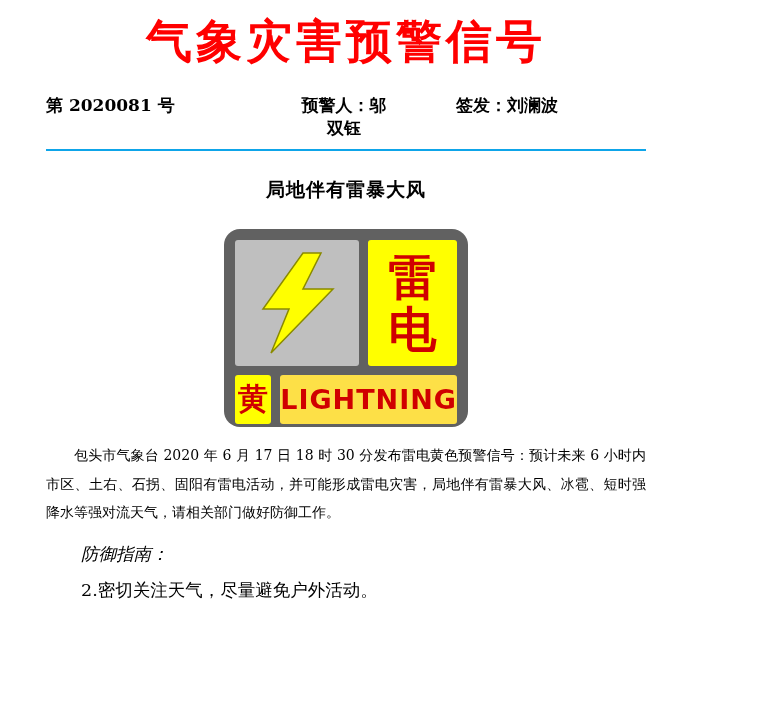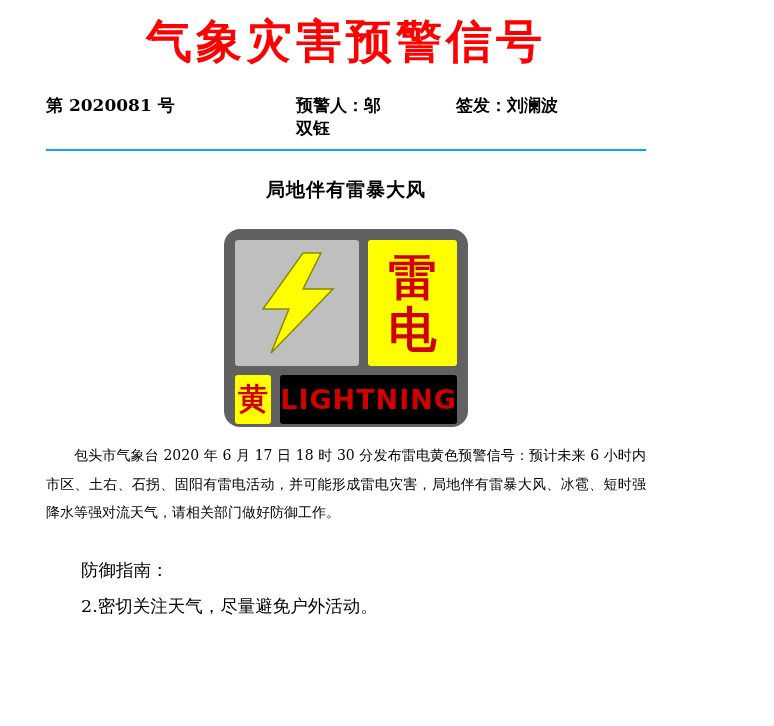--- a/index.html
+++ b/index.html
@@ -41,20 +41,21 @@
     padding-bottom: 9px;
     border-bottom: 2px solid #0ea5e9;
   }
   .meta-left {
     flex: 0 0 auto;
     width: 250px;
     text-align: left;
   }
   .meta-center {
     flex: 1 1 auto;
+    text-align: center;
   }
   .meta-right {
     flex: 0 0 auto;
     width: 230px;
     text-align: center;
     padding-right: 24px;
   }
   .sub-title {
     text-align: center;
     font-size: 19px;
@@ -128,21 +129,21 @@
     display: flex;
     align-items: center;
     justify-content: center;
     font-family: "DejaVu Sans", "Liberation Sans", sans-serif;
     font-weight: bold;
     font-size: 30px;
     color: #d00000;
   }
   .sign-en {
     flex: 1;
-    background: #000000;
+    background: #fde047;
     border-radius: 3px;
     display: flex;
     align-items: center;
     justify-content: center;
     font-family: "DejaVu Sans", "Liberation Sans", sans-serif;
     font-weight: bold;
     font-size: 27px;
     color: #d00000;
     letter-spacing: 1px;
   }
@@ -153,24 +154,25 @@
     text-align: justify;
     text-justify: inter-ideograph;
   }
   .body-text p {
     margin: 0;
   }
   .indent {
     text-indent: 2em;
   }
   .guide-head {
-    margin-top: 26px;
+    margin-top: 10px;
     text-indent: 2em;
     font-size: 17.5px;
     line-height: 2.05;
+    font-style: italic;
   }
   .guide-item {
     text-indent: 2em;
     font-size: 17.5px;
     line-height: 2.05;
   }
 </style>
 </head>
 <body>
 

